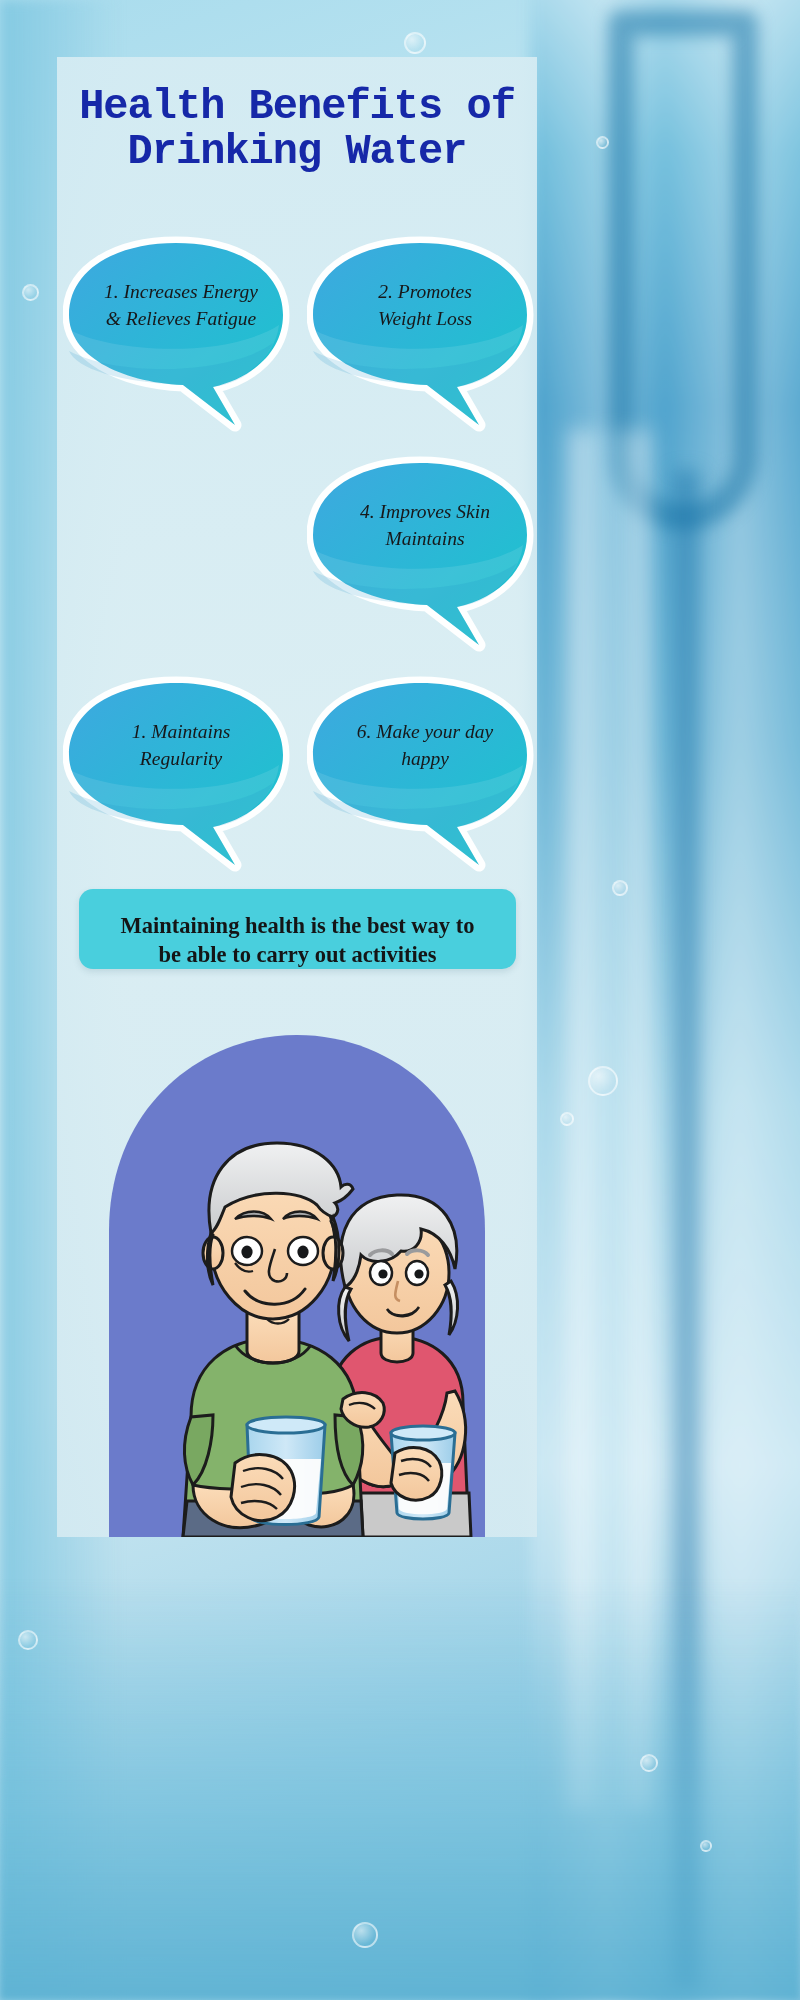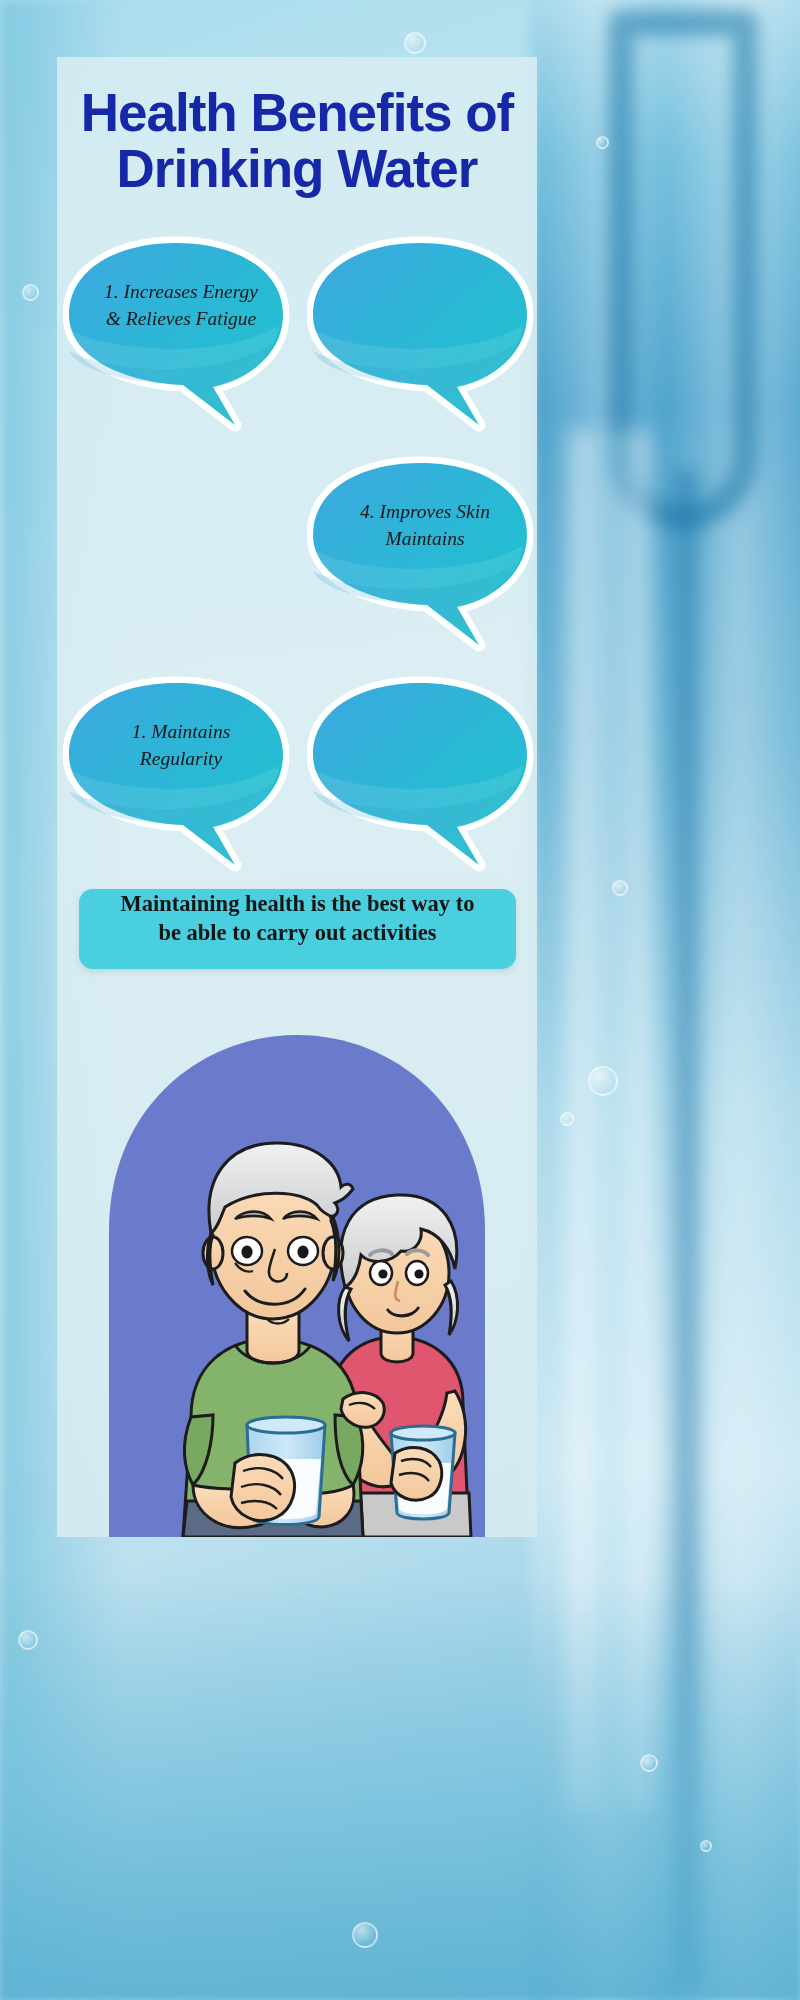--- a/index.html
+++ b/index.html
@@ -76,23 +76,23 @@
     left: 57px; top: 57px;
     width: 480px; height: 1480px;
     background: linear-gradient(180deg, rgba(214,236,243,.92) 0%, rgba(219,238,243,.9) 45%, rgba(214,235,242,.9) 100%);
   }
 
   
   .title {
     position: absolute; left: 0; right: 0; top: 28px;
     text-align: center;
     color: #1628a8;
-    font-family: Liberation Sans, sans-serif;
+    font-family: Liberation Mono, monospace;
     font-weight: bold;
-    font-size: 53px;
+    font-size: 42px;
     line-height: 1.06;
     letter-spacing: -1px;
   }
   .title .l2 { display: block; }
 
   
   #bubbles {
     position: absolute;
     left: 0; top: 176px;
     width: 480px;
@@ -115,21 +115,21 @@
     font-family: "Liberation Serif", serif;
   }
 
   
   #banner {
     position: absolute;
     left: 22px; top: 832px;
     width: 437px; height: 80px;
     background: #49cfdd;
     border-radius: 14px;
-    display: flex; align-items: flex-start; justify-content: center;
+    display: flex; align-items: flex-end; justify-content: center;
     box-shadow: 0 3px 6px rgba(80,120,140,.18);
   }
   #banner .btext {
     text-align: center;
     font-weight: bold;
     font-size: 22.5px;
     line-height: 1.3;
     color: #141516;
     padding: 0 10px;
     font-family: "Liberation Serif", serif;
@@ -206,20 +206,24 @@
               <linearGradient id="bg2" x1="0" y1="0" x2="1" y2="1">
                 <stop offset="0" stop-color="#3ea8e0"></stop>
                   <stop offset="1" stop-color="#19c6cc"></stop>
               </linearGradient>
             </defs>
             <path d="M6 82 C6 36 54 10 113 10 C172 10 220 36 220 82 C220 118 190 145 150 154 L172 192 L120 152 C56 149 6 122 6 82 Z" fill="none" stroke="#ffffff" stroke-width="13" stroke-linejoin="round" opacity=".97"></path>
             <path d="M6 82 C6 36 54 10 113 10 C172 10 220 36 220 82 C220 118 190 145 150 154 L172 192 L120 152 C56 149 6 122 6 82 Z" fill="url(#bg2)"></path>
             <path d="M6 96 C40 118 160 128 216 92 C212 124 184 146 150 154 L172 192 L120 152 C56 149 8 124 6 96 Z" fill="#ffffff" opacity=".10"></path>
             <path d="M6 118 C60 146 170 140 210 110 C196 138 176 150 150 154 L172 192 L120 152 C56 149 14 136 6 118 Z" fill="#1a8dc9" opacity=".16"></path>
           </svg>
+          <div class="bubble-text">
+            <span>2. Promotes</span><br>
+            <span>Weight Loss</span>
+          </div>
         </div>
       </div>
 
       <div class="brow">
 
         <div class="bubble-wrap col1">
           <svg viewBox="0 0 242 200" xmlns="http://www.w3.org/2000/svg">
             <defs>
               <linearGradient id="bg4" x1="0" y1="0" x2="1" y2="1">
                 <stop offset="0" stop-color="#3ea8e0"></stop>
@@ -264,20 +268,24 @@
               <linearGradient id="bg6" x1="0" y1="0" x2="1" y2="1">
                 <stop offset="0" stop-color="#3ea8e0"></stop>
                   <stop offset="1" stop-color="#19c6cc"></stop>
               </linearGradient>
             </defs>
             <path d="M6 82 C6 36 54 10 113 10 C172 10 220 36 220 82 C220 118 190 145 150 154 L172 192 L120 152 C56 149 6 122 6 82 Z" fill="none" stroke="#ffffff" stroke-width="13" stroke-linejoin="round" opacity=".97"></path>
             <path d="M6 82 C6 36 54 10 113 10 C172 10 220 36 220 82 C220 118 190 145 150 154 L172 192 L120 152 C56 149 6 122 6 82 Z" fill="url(#bg6)"></path>
             <path d="M6 96 C40 118 160 128 216 92 C212 124 184 146 150 154 L172 192 L120 152 C56 149 8 124 6 96 Z" fill="#ffffff" opacity=".10"></path>
             <path d="M6 118 C60 146 170 140 210 110 C196 138 176 150 150 154 L172 192 L120 152 C56 149 14 136 6 118 Z" fill="#1a8dc9" opacity=".16"></path>
           </svg>
+          <div class="bubble-text">
+            <span>6. Make your day</span><br>
+            <span>happy</span>
+          </div>
         </div>
       </div>
     </div>
 
     <div id="banner">
       <div class="btext">
         <span>Maintaining health is the best way to</span><br>
         <span>be able to carry out activities</span>
       </div>
     </div>

